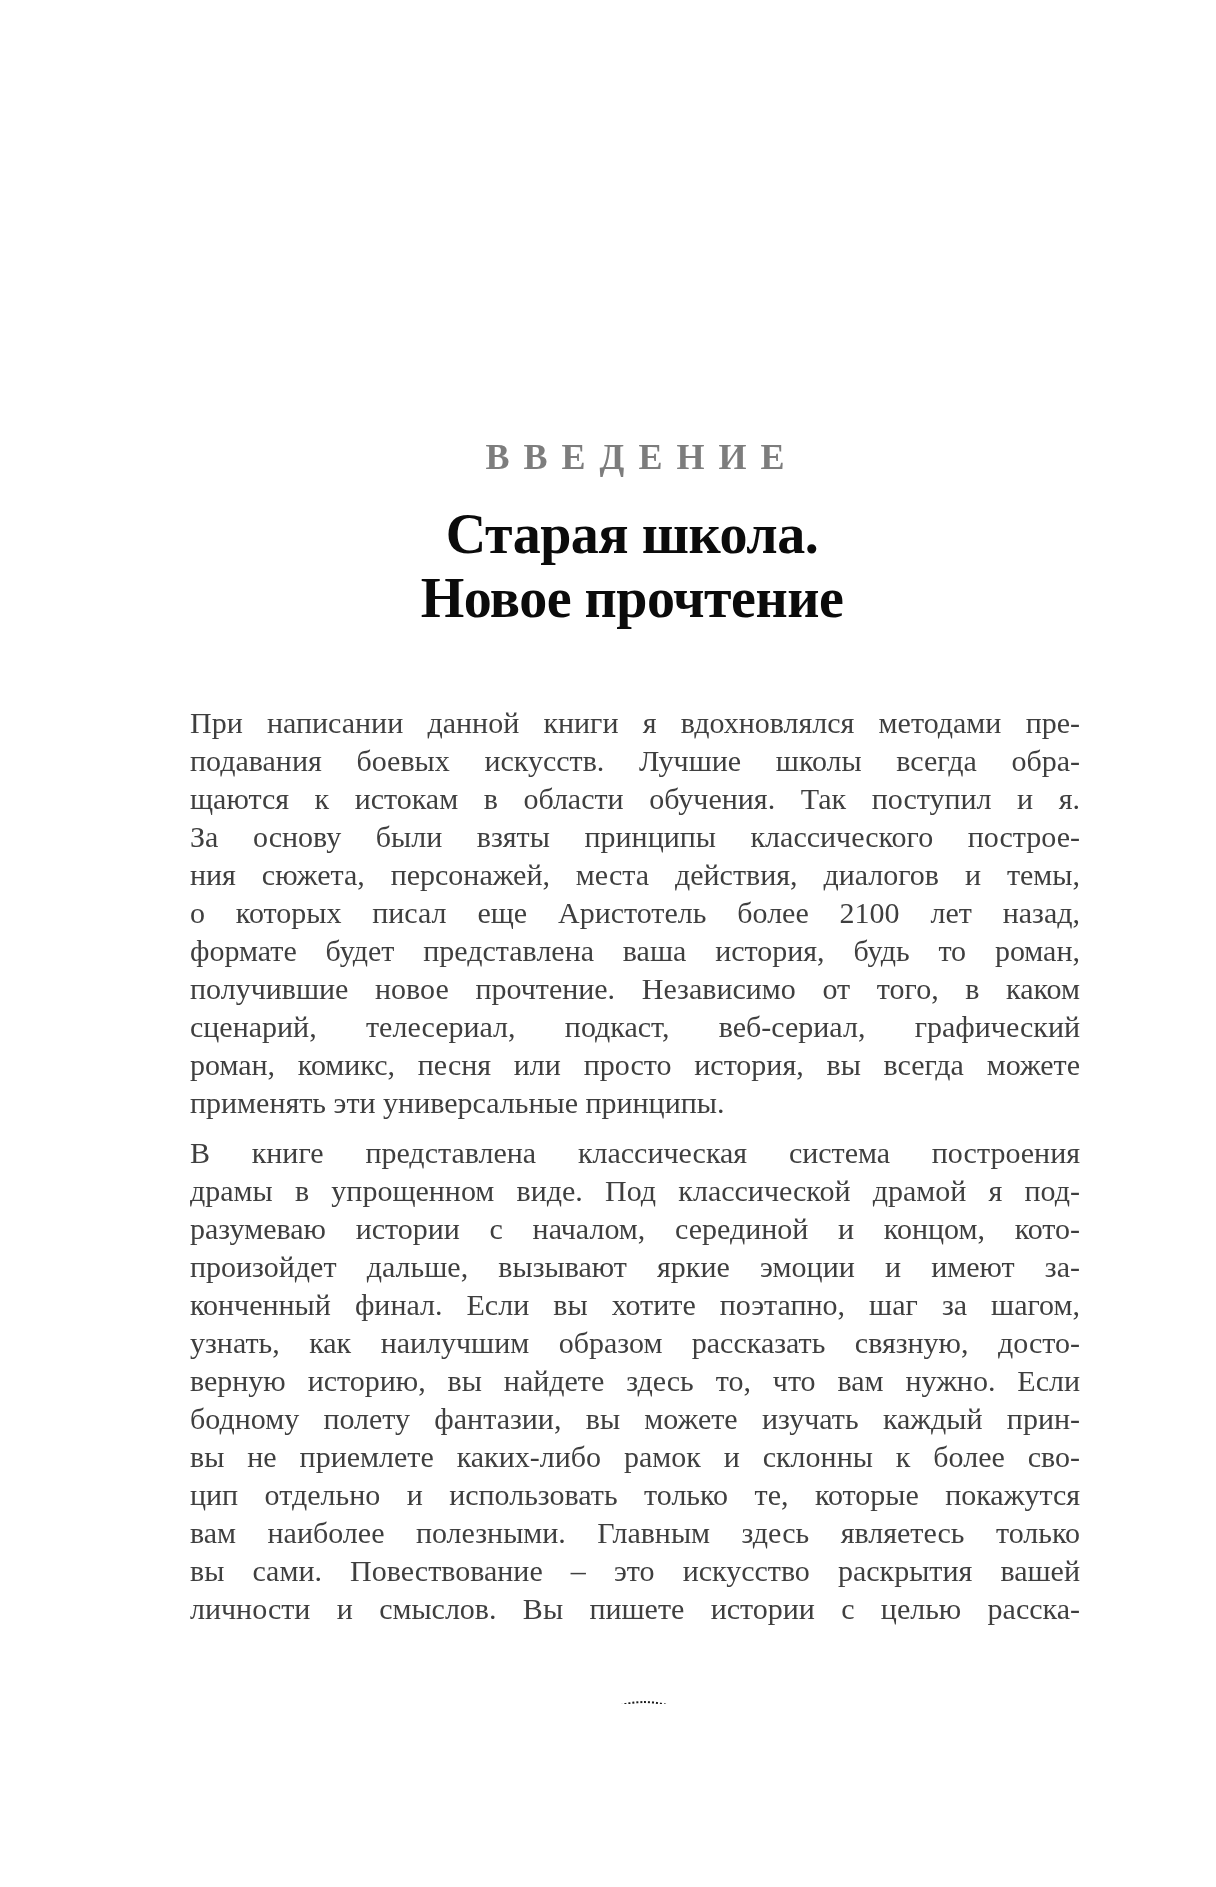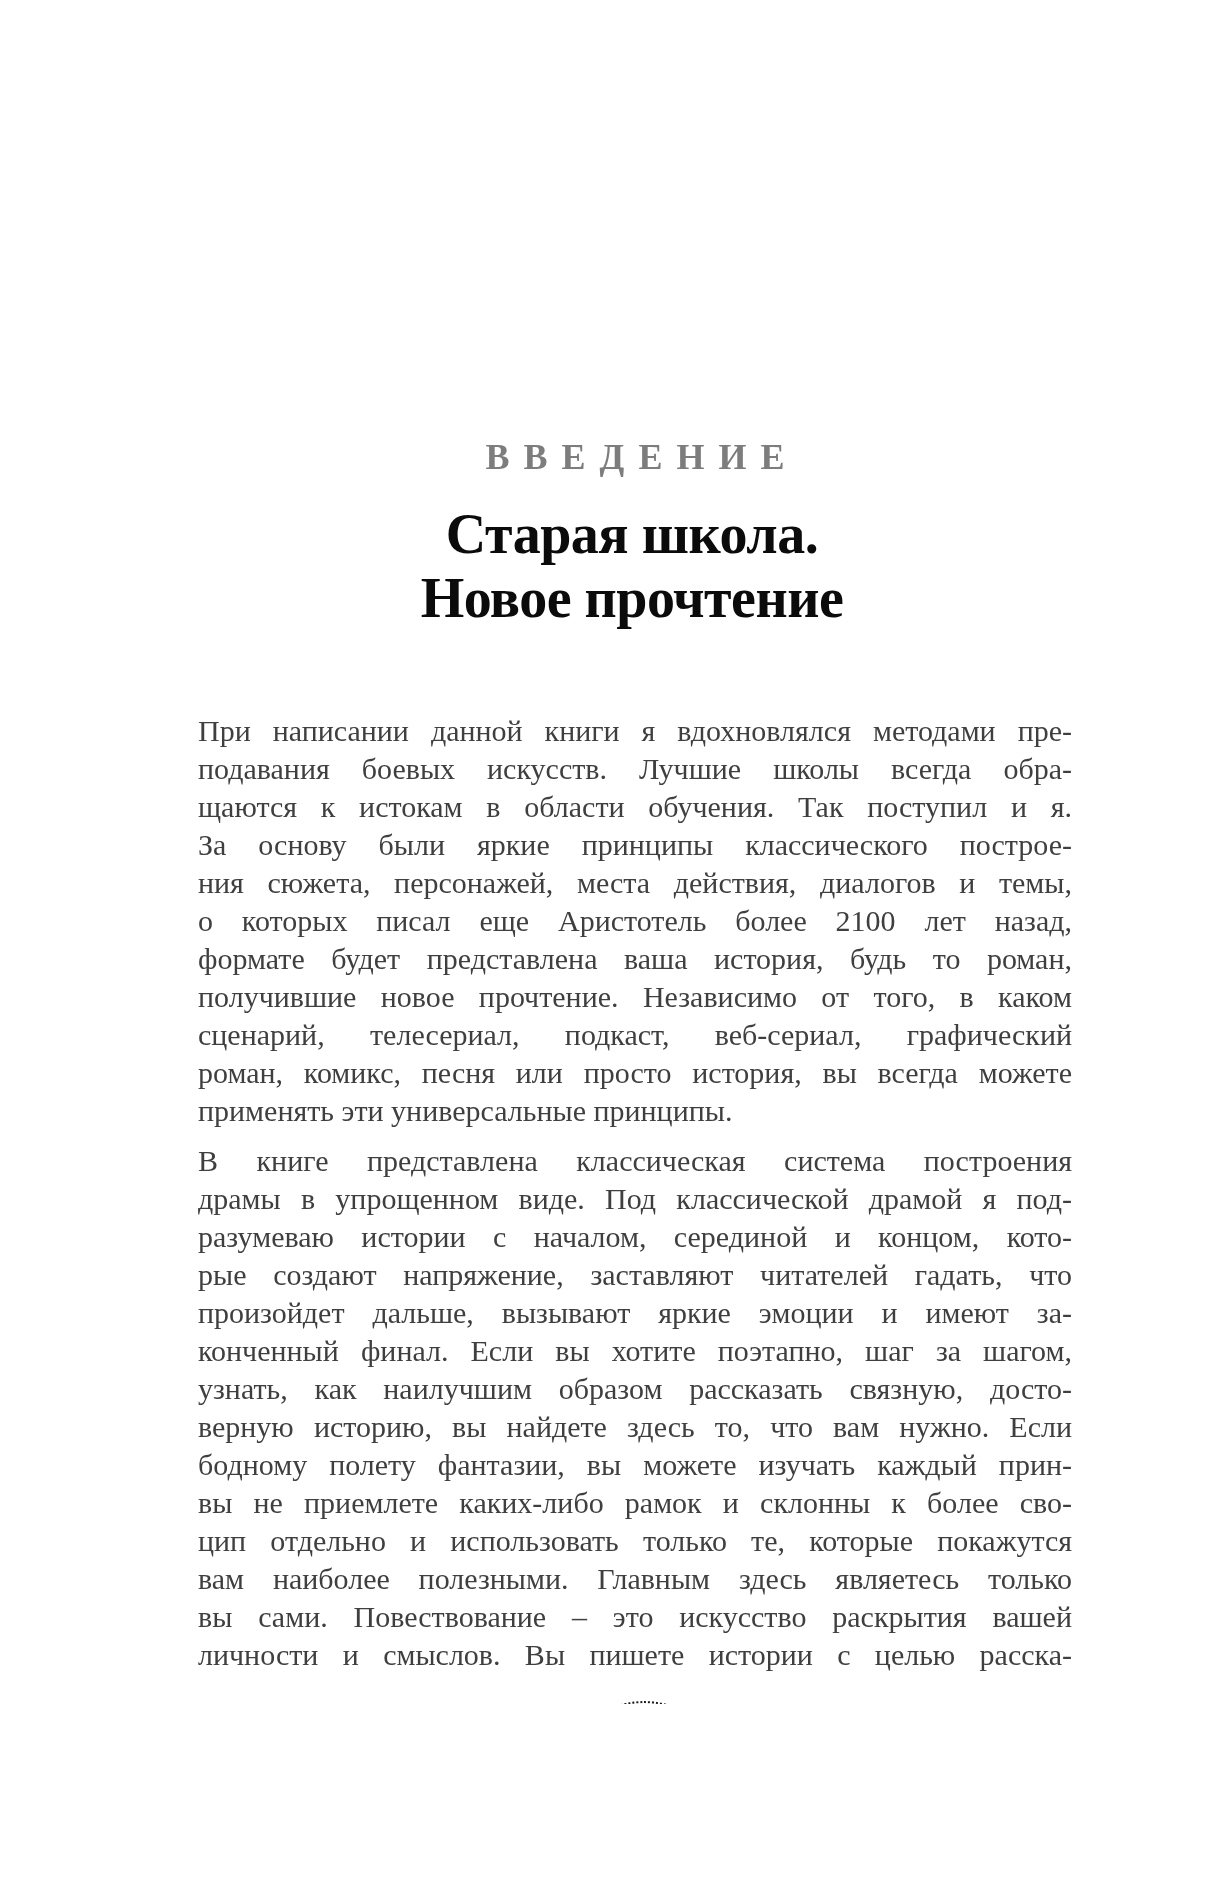--- a/index.html
+++ b/index.html
@@ -42,21 +42,21 @@
   .body-text {
     position: absolute;
     top: 704px;
     left: 190px;
     width: 890px;
     color: #3f3f3f;
     font-size: 30px;
     line-height: 38px;
     font-weight: 300;
   }
-  .paragraph { margin: 8px; }
+  .paragraph { margin: 0; }
   .paragraph + .paragraph { margin-top: 12px; }
   .line {
     text-align: justify;
     text-align-last: justify;
     white-space: normal;
   }
   .line.flush-left {
     text-align-last: left;
   }
   .page-number-badge {
@@ -89,35 +89,34 @@
     <div>Старая школа.</div>
     <div>Новое прочтение</div>
   </div>
 
   <div class="body-text">
 
     <div class="paragraph">
       <div class="line">При написании данной книги я вдохновлялся методами пре-</div>
       <div class="line">подавания боевых искусств. Лучшие школы всегда обра-</div>
       <div class="line">щаются к истокам в области обучения. Так поступил и я.</div>
-      <div class="line">За основу были яркие принципы классического построе-</div>
+      <div class="line">За основу были взяты принципы классического построе-</div>
       <div class="line">ния сюжета, персонажей, места действия, диалогов и темы,</div>
       <div class="line">о которых писал еще Аристотель более 2100 лет назад,</div>
       <div class="line">формате будет представлена ваша история, будь то роман,</div>
       <div class="line">получившие новое прочтение. Независимо от того, в каком</div>
       <div class="line">сценарий, телесериал, подкаст, веб-сериал, графический</div>
       <div class="line">роман, комикс, песня или просто история, вы всегда можете</div>
       <div class="line flush-left">применять эти универсальные принципы.</div>
     </div>
 
     <div class="paragraph">
       <div class="line">В книге представлена классическая система построения</div>
       <div class="line">драмы в упрощенном виде. Под классической драмой я под-</div>
       <div class="line">разумеваю истории с началом, серединой и концом, кото-</div>
-      <div class="line">рые создают напряжение, заставляют читателей гадать, что</div>
       <div class="line">произойдет дальше, вызывают яркие эмоции и имеют за-</div>
       <div class="line">конченный финал. Если вы хотите поэтапно, шаг за шагом,</div>
       <div class="line">узнать, как наилучшим образом рассказать связную, досто-</div>
       <div class="line">верную историю, вы найдете здесь то, что вам нужно. Если</div>
       <div class="line">бодному полету фантазии, вы можете изучать каждый прин-</div>
       <div class="line">вы не приемлете каких-либо рамок и склонны к более сво-</div>
       <div class="line">цип отдельно и использовать только те, которые покажутся</div>
       <div class="line">вам наиболее полезными. Главным здесь являетесь только</div>
       <div class="line">вы сами. Повествование – это искусство раскрытия вашей</div>
       <div class="line">личности и смыслов. Вы пишете истории с целью расска-</div>

